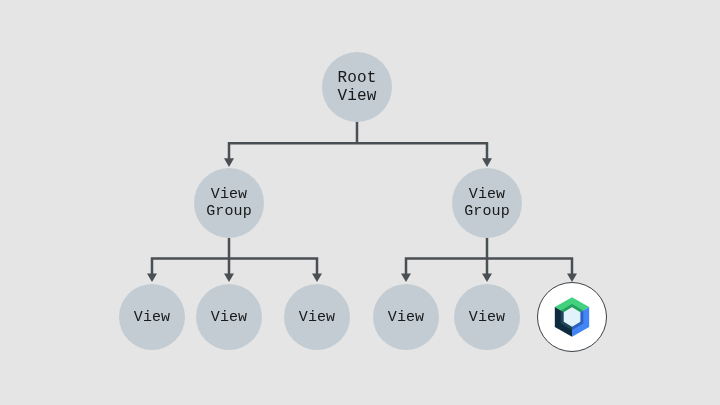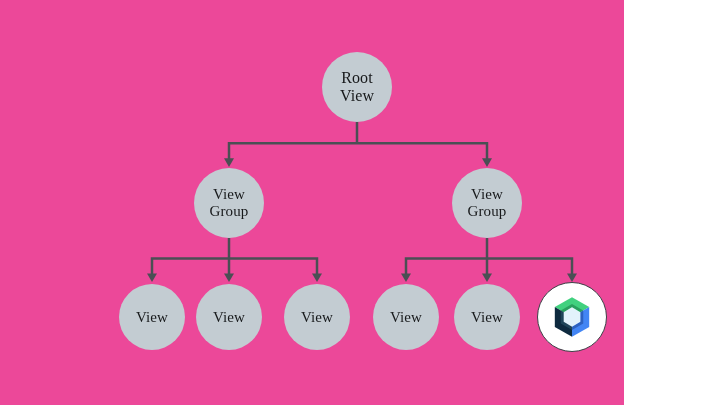--- a/index.html
+++ b/index.html
@@ -1,22 +1,22 @@
 <!DOCTYPE html>
 <html><head>
 <meta charset="utf-8">
 <style>
   html, body { margin: 0; padding: 0; background: #ffffff; }
   .stage {
     position: relative;
-    width: 624px;
+    width: 720px;
     height: 405px;
-    background: #ec4899;
+    background: #e5e5e5;
     overflow: hidden;
-    font-family: Liberation Serif, serif;
+    font-family: Liberation Mono, monospace;
   }
   .connectors {
     position: absolute;
     left: 0; top: 0;
     width: 720px; height: 405px;
   }
   .node {
     position: absolute;
     transform: translate(-50%, -50%);
     border-radius: 50%;

